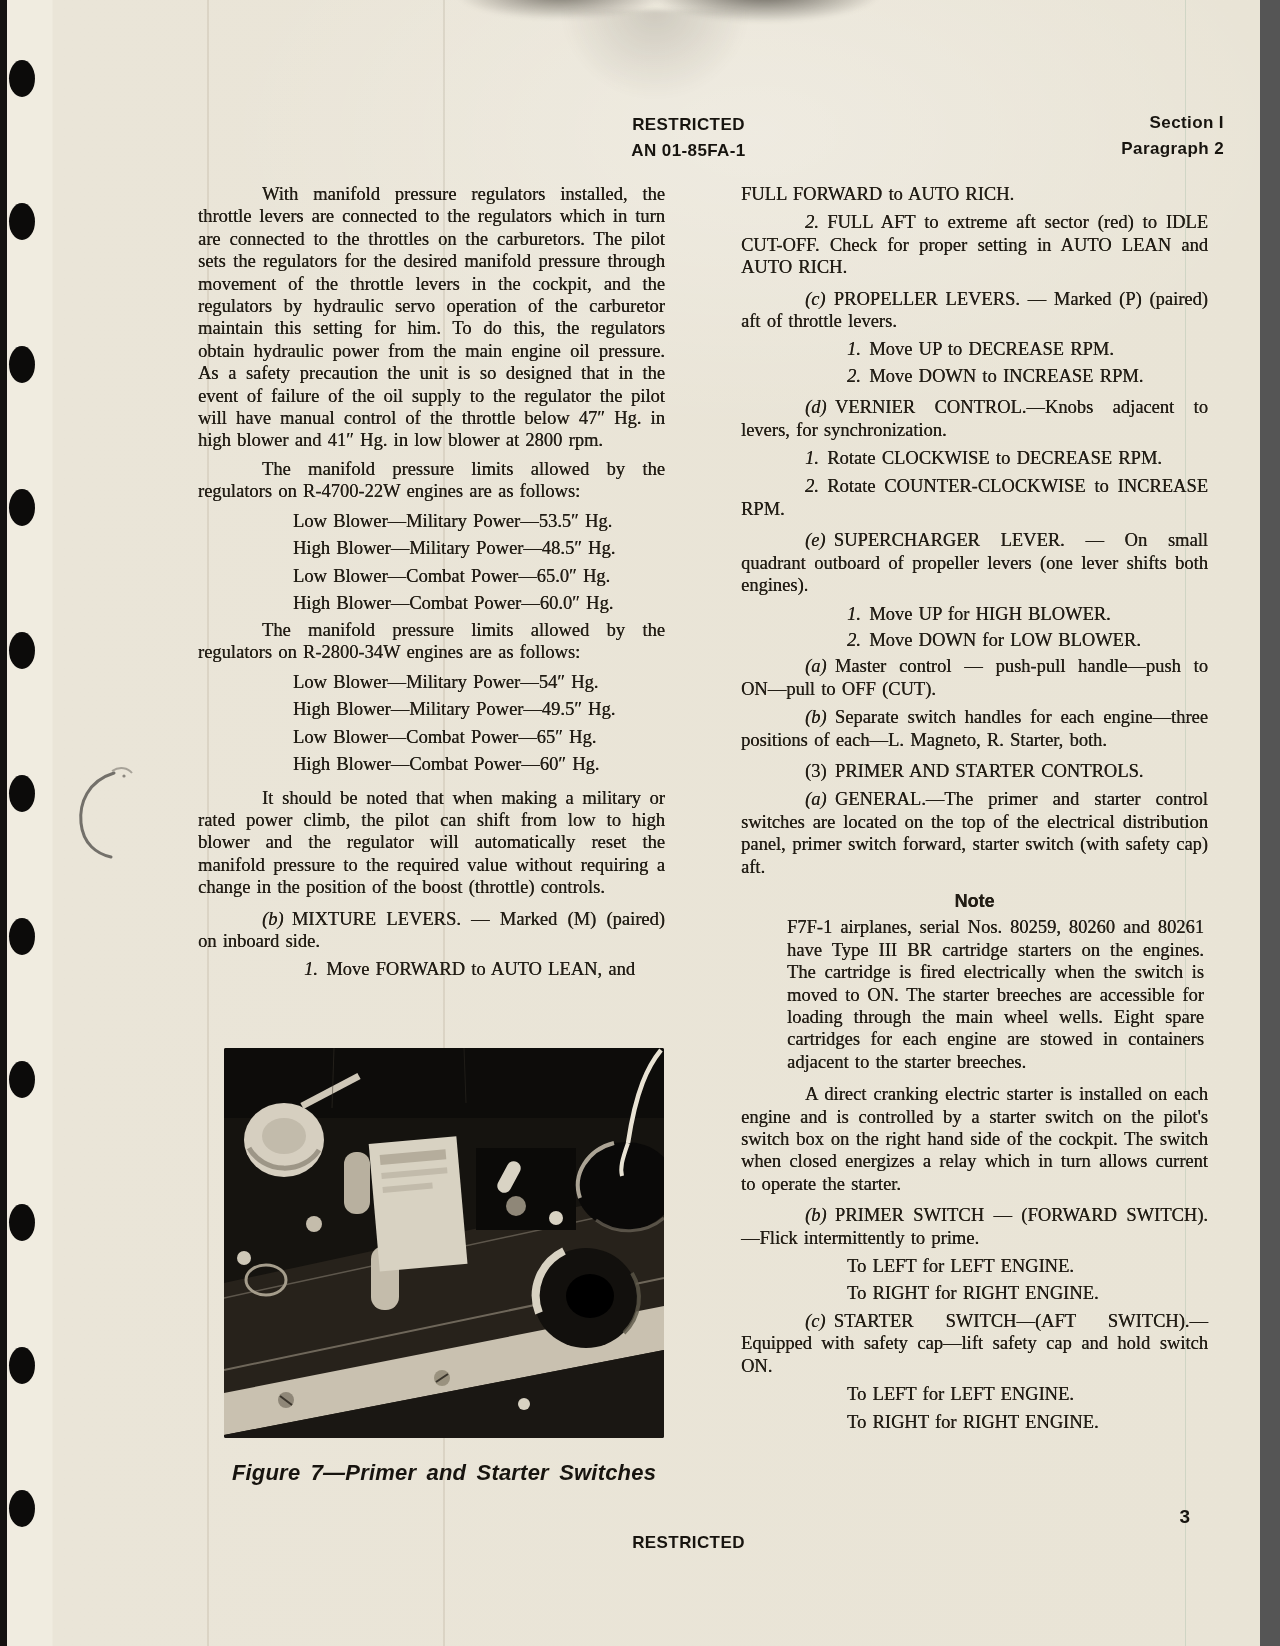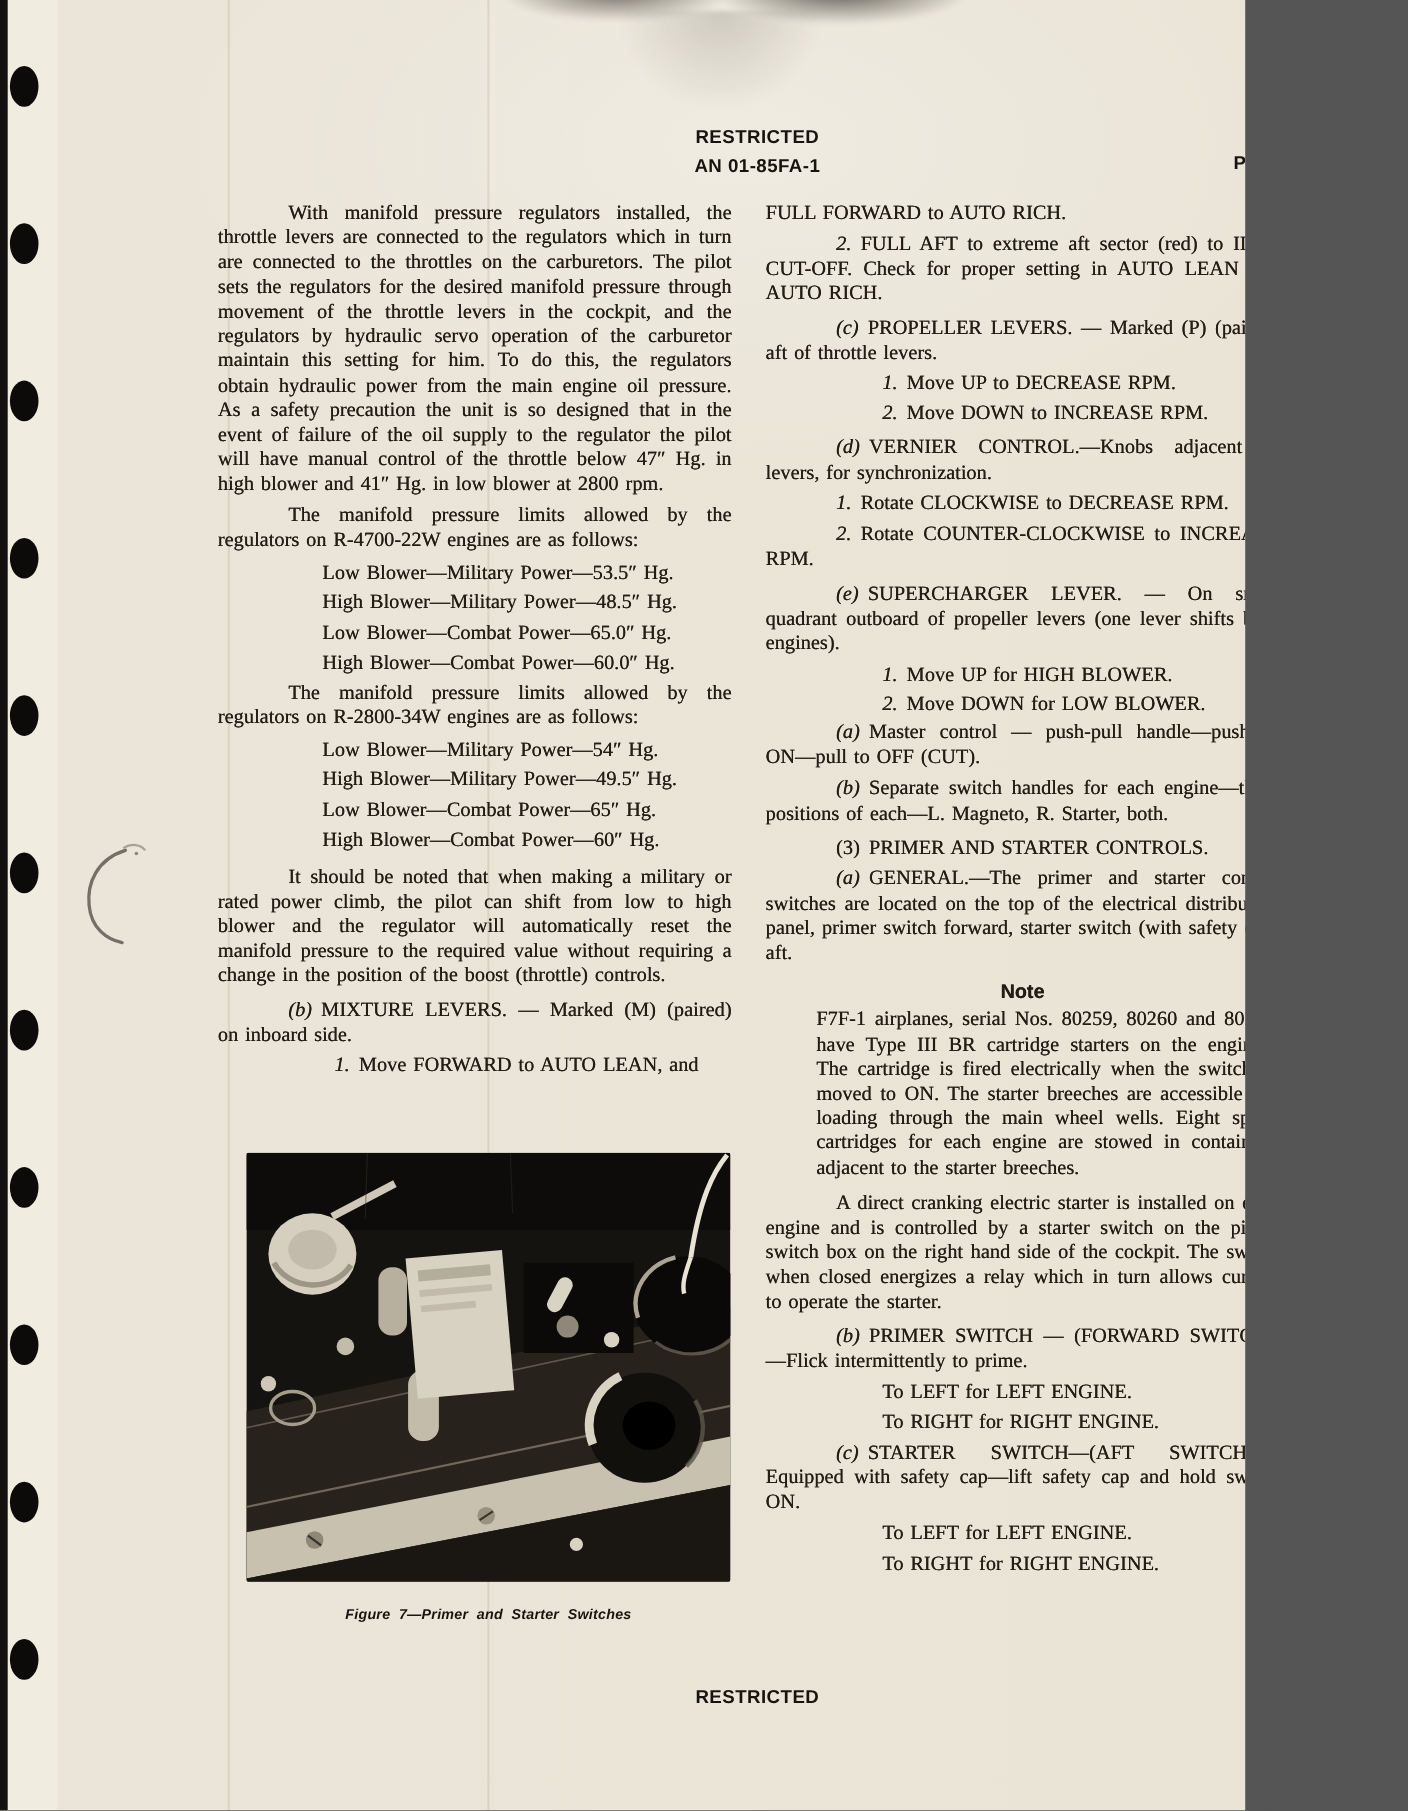--- a/index.html
+++ b/index.html
@@ -1,18 +1,18 @@
 <!DOCTYPE html>
 <html><head>
 <meta charset="utf-8">
 <style>
   html,body{margin:0;padding:0;background:#555;}
   .page{
     position:relative;
-    width:1132px;height:1646px;
+    width:1260px;height:1646px;
     background:
       radial-gradient(ellipse 900px 500px at 60% 8%, rgba(255,255,255,.25), transparent 60%),
       linear-gradient(90deg, #f0ece0 0px, #f0ece0 52px, #eae5d8 53px, #e9e4d6 100%);
     overflow:hidden;
     font-family:"Liberation Serif", serif;
     color:#221d15;
   }
   
   .edge-strip{position:absolute;left:0;top:0;width:7px;height:1646px;background:#141210;}
   .hole{position:absolute;left:9px;width:26px;height:37px;border-radius:50%;background:#0c0b0a;}
@@ -27,36 +27,36 @@
   
   .hdr-center{position:absolute;left:205px;top:112px;width:967px;text-align:center;}
   .hdr-right{position:absolute;left:982px;top:110px;width:242px;text-align:right;}
   .hdr-line{font-family:"Liberation Sans",sans-serif;font-weight:bold;font-size:17px;letter-spacing:.4px;color:#17140f;line-height:26px;}
   .footer-center{position:absolute;left:205px;top:1530px;width:967px;text-align:center;}
   .page-num{position:absolute;left:1130px;top:1506px;width:60px;text-align:right;font-family:"Liberation Sans",sans-serif;font-weight:bold;font-size:19px;color:#17140f;}
 
   
   .col{position:absolute;top:183px;width:467px;font-size:18.5px;line-height:22.4px;word-spacing:1.6px;text-shadow:.2px 0 0 currentColor;}
   .col-left{left:198px;}
-  .col-right{left:696px;}
+  .col-right{left:741px;}
   .p{margin:0 0 6px 0;text-align:justify;text-indent:64px;}
   .p.cont{text-indent:0;}
   .p.sp{margin-top:9px;}
   .spec{margin:2px 0 2px 95px;line-height:25.5px;text-align:left;}
   .item{margin:4px 0 4px 106px;text-align:left;}
   .toline{margin:5px 0 5px 106px;text-align:left;}
   .mk{margin-right:.45em;}
   .mk.it{font-style:italic;}
   .note-head{margin:12px 0 4px 0;text-align:center;font-family:"Liberation Sans",sans-serif;font-weight:bold;font-size:18px;}
   .note-body{margin:0 4px 10px 46px;text-align:justify;}
 
   
   .figure{position:absolute;left:224px;top:1048px;width:440px;}
   .figure svg{display:block;border-radius:2px;}
-  .fig-caption{margin-top:22px;text-align:center;font-family:"Liberation Sans",sans-serif;font-weight:bold;font-style:italic;font-size:13px;letter-spacing:.2px;word-spacing:4px;color:#17140f;}
+  .fig-caption{margin-top:22px;text-align:center;font-family:"Liberation Sans",sans-serif;font-weight:bold;font-style:italic;font-size:22px;letter-spacing:.2px;word-spacing:4px;color:#17140f;}
 </style>
 </head>
 <body>
 
 <div class="page">
 
   <div class="edge-strip"></div>
   <div class="hole" style="top:60px"></div>
   <div class="hole" style="top:203px"></div>
   <div class="hole" style="top:346px"></div>

